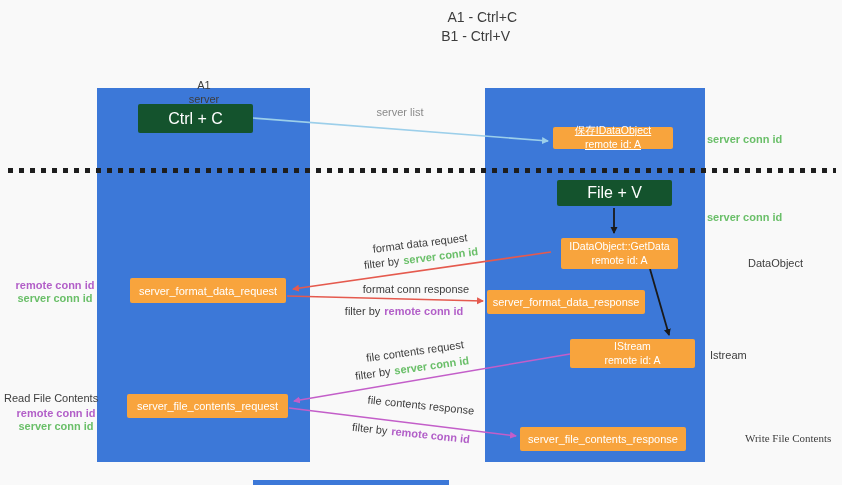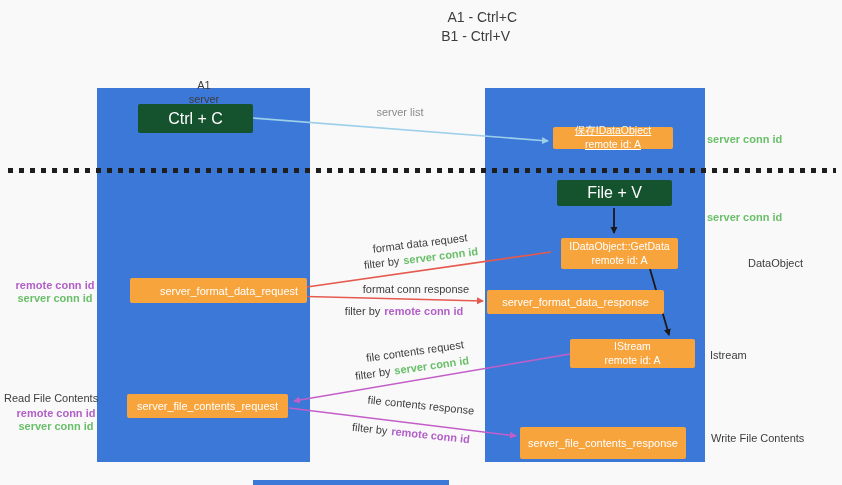--- a/index.html
+++ b/index.html
@@ -77,32 +77,32 @@
     <div>remote id: A</div>
   </div>
 
   <div class="node green" style="left:557px;top:180px;width:115px;height:26px;">File + V</div>
 
   <div class="node orange two" style="left:561px;top:238px;width:117px;height:31px;">
     <div>IDataObject::GetData</div>
     <div>remote id: A</div>
   </div>
 
-  <div class="node orange" style="left:130px;top:278px;width:156px;height:25px;padding-left:21px;">server_format_data_request</div>
+  <div class="node orange" style="left:130px;top:278px;width:156px;height:25px;">server_format_data_request</div>
 
-  <div class="node orange" style="left:487px;top:290px;width:177px;height:24px;">server_format_data_response</div>
+  <div class="node orange" style="left:487px;top:290px;width:158px;height:24px;">server_format_data_response</div>
 
   <div class="node orange two" style="left:570px;top:339px;width:125px;height:29px;">
     <div>IStream</div>
     <div>remote id: A</div>
   </div>
 
   <div class="node orange" style="left:127px;top:394px;width:161px;height:24px;">server_file_contents_request</div>
 
-  <div class="node orange" style="left:520px;top:427px;width:166px;height:32px;">server_file_contents_response</div>
+  <div class="node orange" style="left:520px;top:427px;width:166px;height:24px;">server_file_contents_response</div>
 
   <div class="elabel gray" style="left:350px;top:106px;width:100px;">server list</div>
 
   <div class="elabel tilt-n7" style="left:350px;top:237px;width:140px;">format data request</div>
   <div class="elabel tilt-n7" style="left:346px;top:252px;width:150px;">
     <span>filter by</span><span class="green-t">server conn id</span>
   </div>
 
   <div class="elabel" style="left:346px;top:283px;width:140px;">format conn response</div>
   <div class="elabel" style="left:334px;top:305px;width:140px;">
@@ -117,21 +117,21 @@
   <div class="elabel tilt-p6" style="left:351px;top:399px;width:140px;">file contents response</div>
   <div class="elabel tilt-p6" style="left:336px;top:427px;width:150px;">
     <span>filter by</span><span class="purple-t">remote conn id</span>
   </div>
 
   <div class="slabel green-t" style="left:707px;top:133px;">server conn id</div>
   <div class="slabel green-t" style="left:707px;top:211px;">server conn id</div>
   <div class="slabel" style="left:748px;top:246px;margin-top:11px;">DataObject</div>
   <div class="slabel" style="left:710px;top:349px;">Istream</div>
   <div class="slabel" style="left:4px;top:392px;">Read File Contents</div>
-  <div class="slabel" style="left:711px;top:432px;">Write File Contents</div>
+  <div class="slabel" style="left:745px;top:432px;font-family:Liberation Serif, serif;">Write File Contents</div>
 
   <div class="slabel purple-t" style="left:14px;top:279px;width:82px;text-align:center;">remote conn id</div>
   <div class="slabel green-t" style="left:14px;top:292px;width:82px;text-align:center;">server conn id</div>
 
   <div class="slabel purple-t" style="left:14px;top:407px;width:84px;text-align:center;">remote conn id</div>
   <div class="slabel green-t" style="left:14px;top:420px;width:84px;text-align:center;">server conn id</div>
 
 </div>
 
 </body></html>

